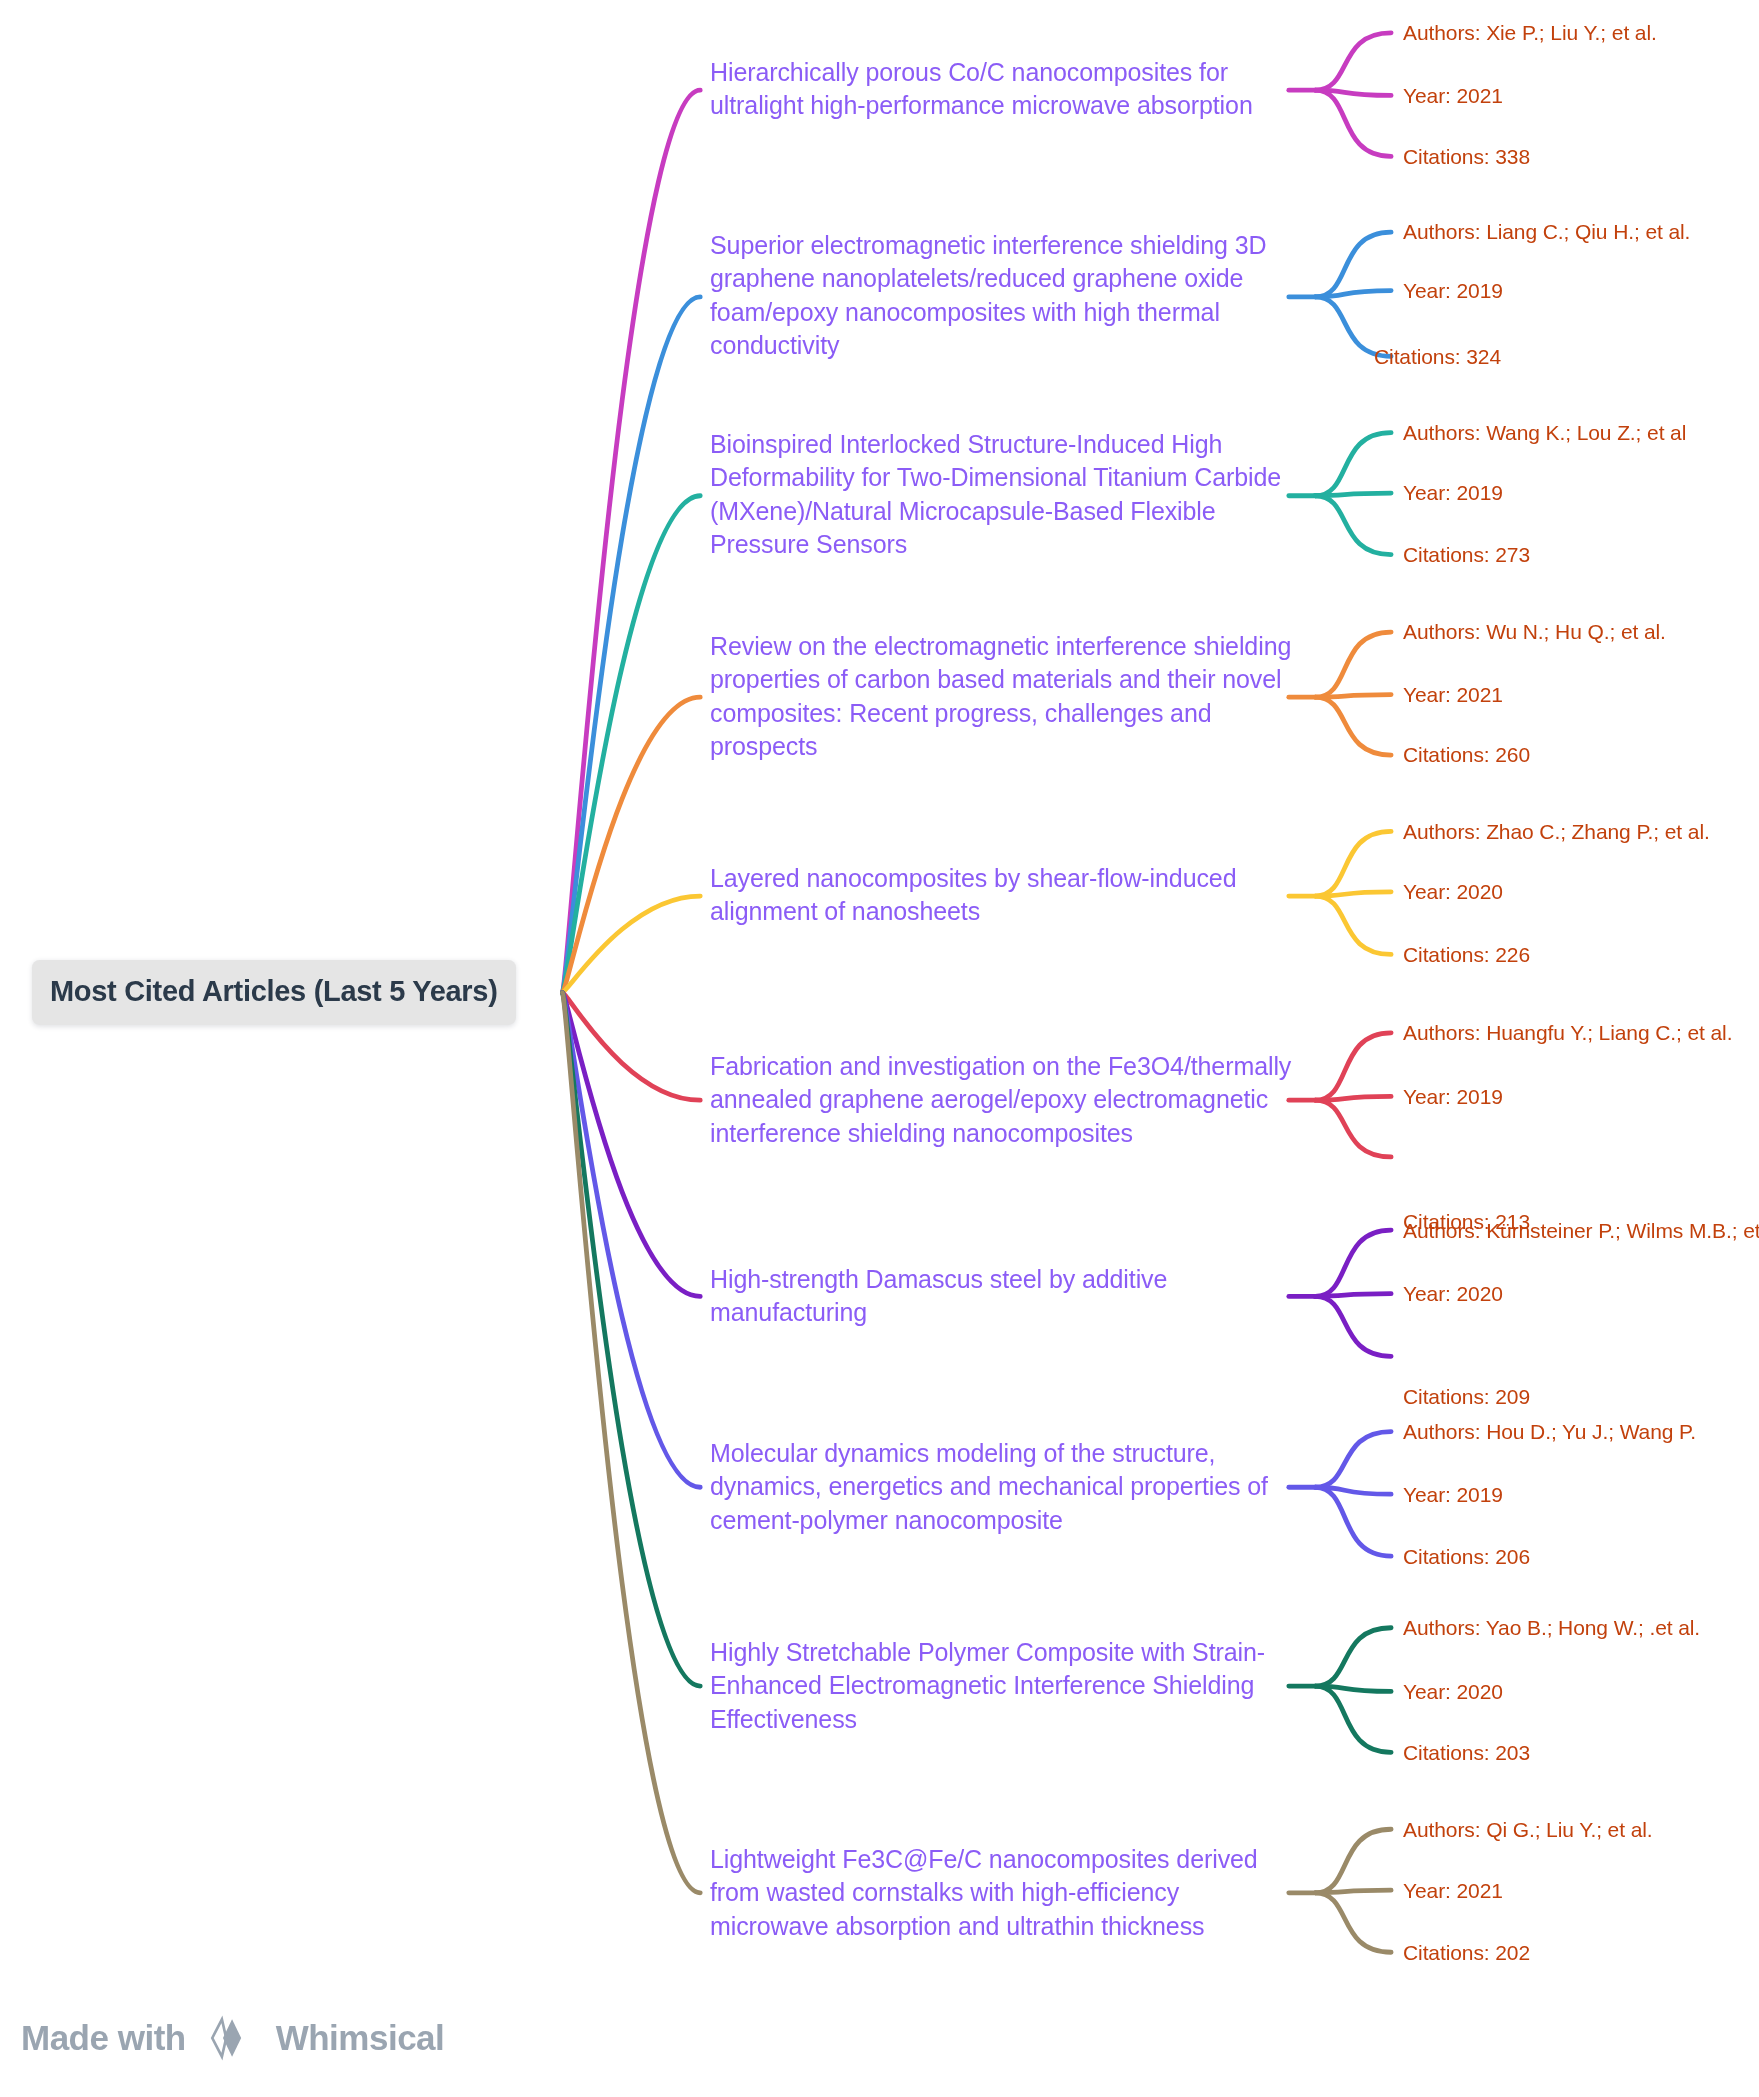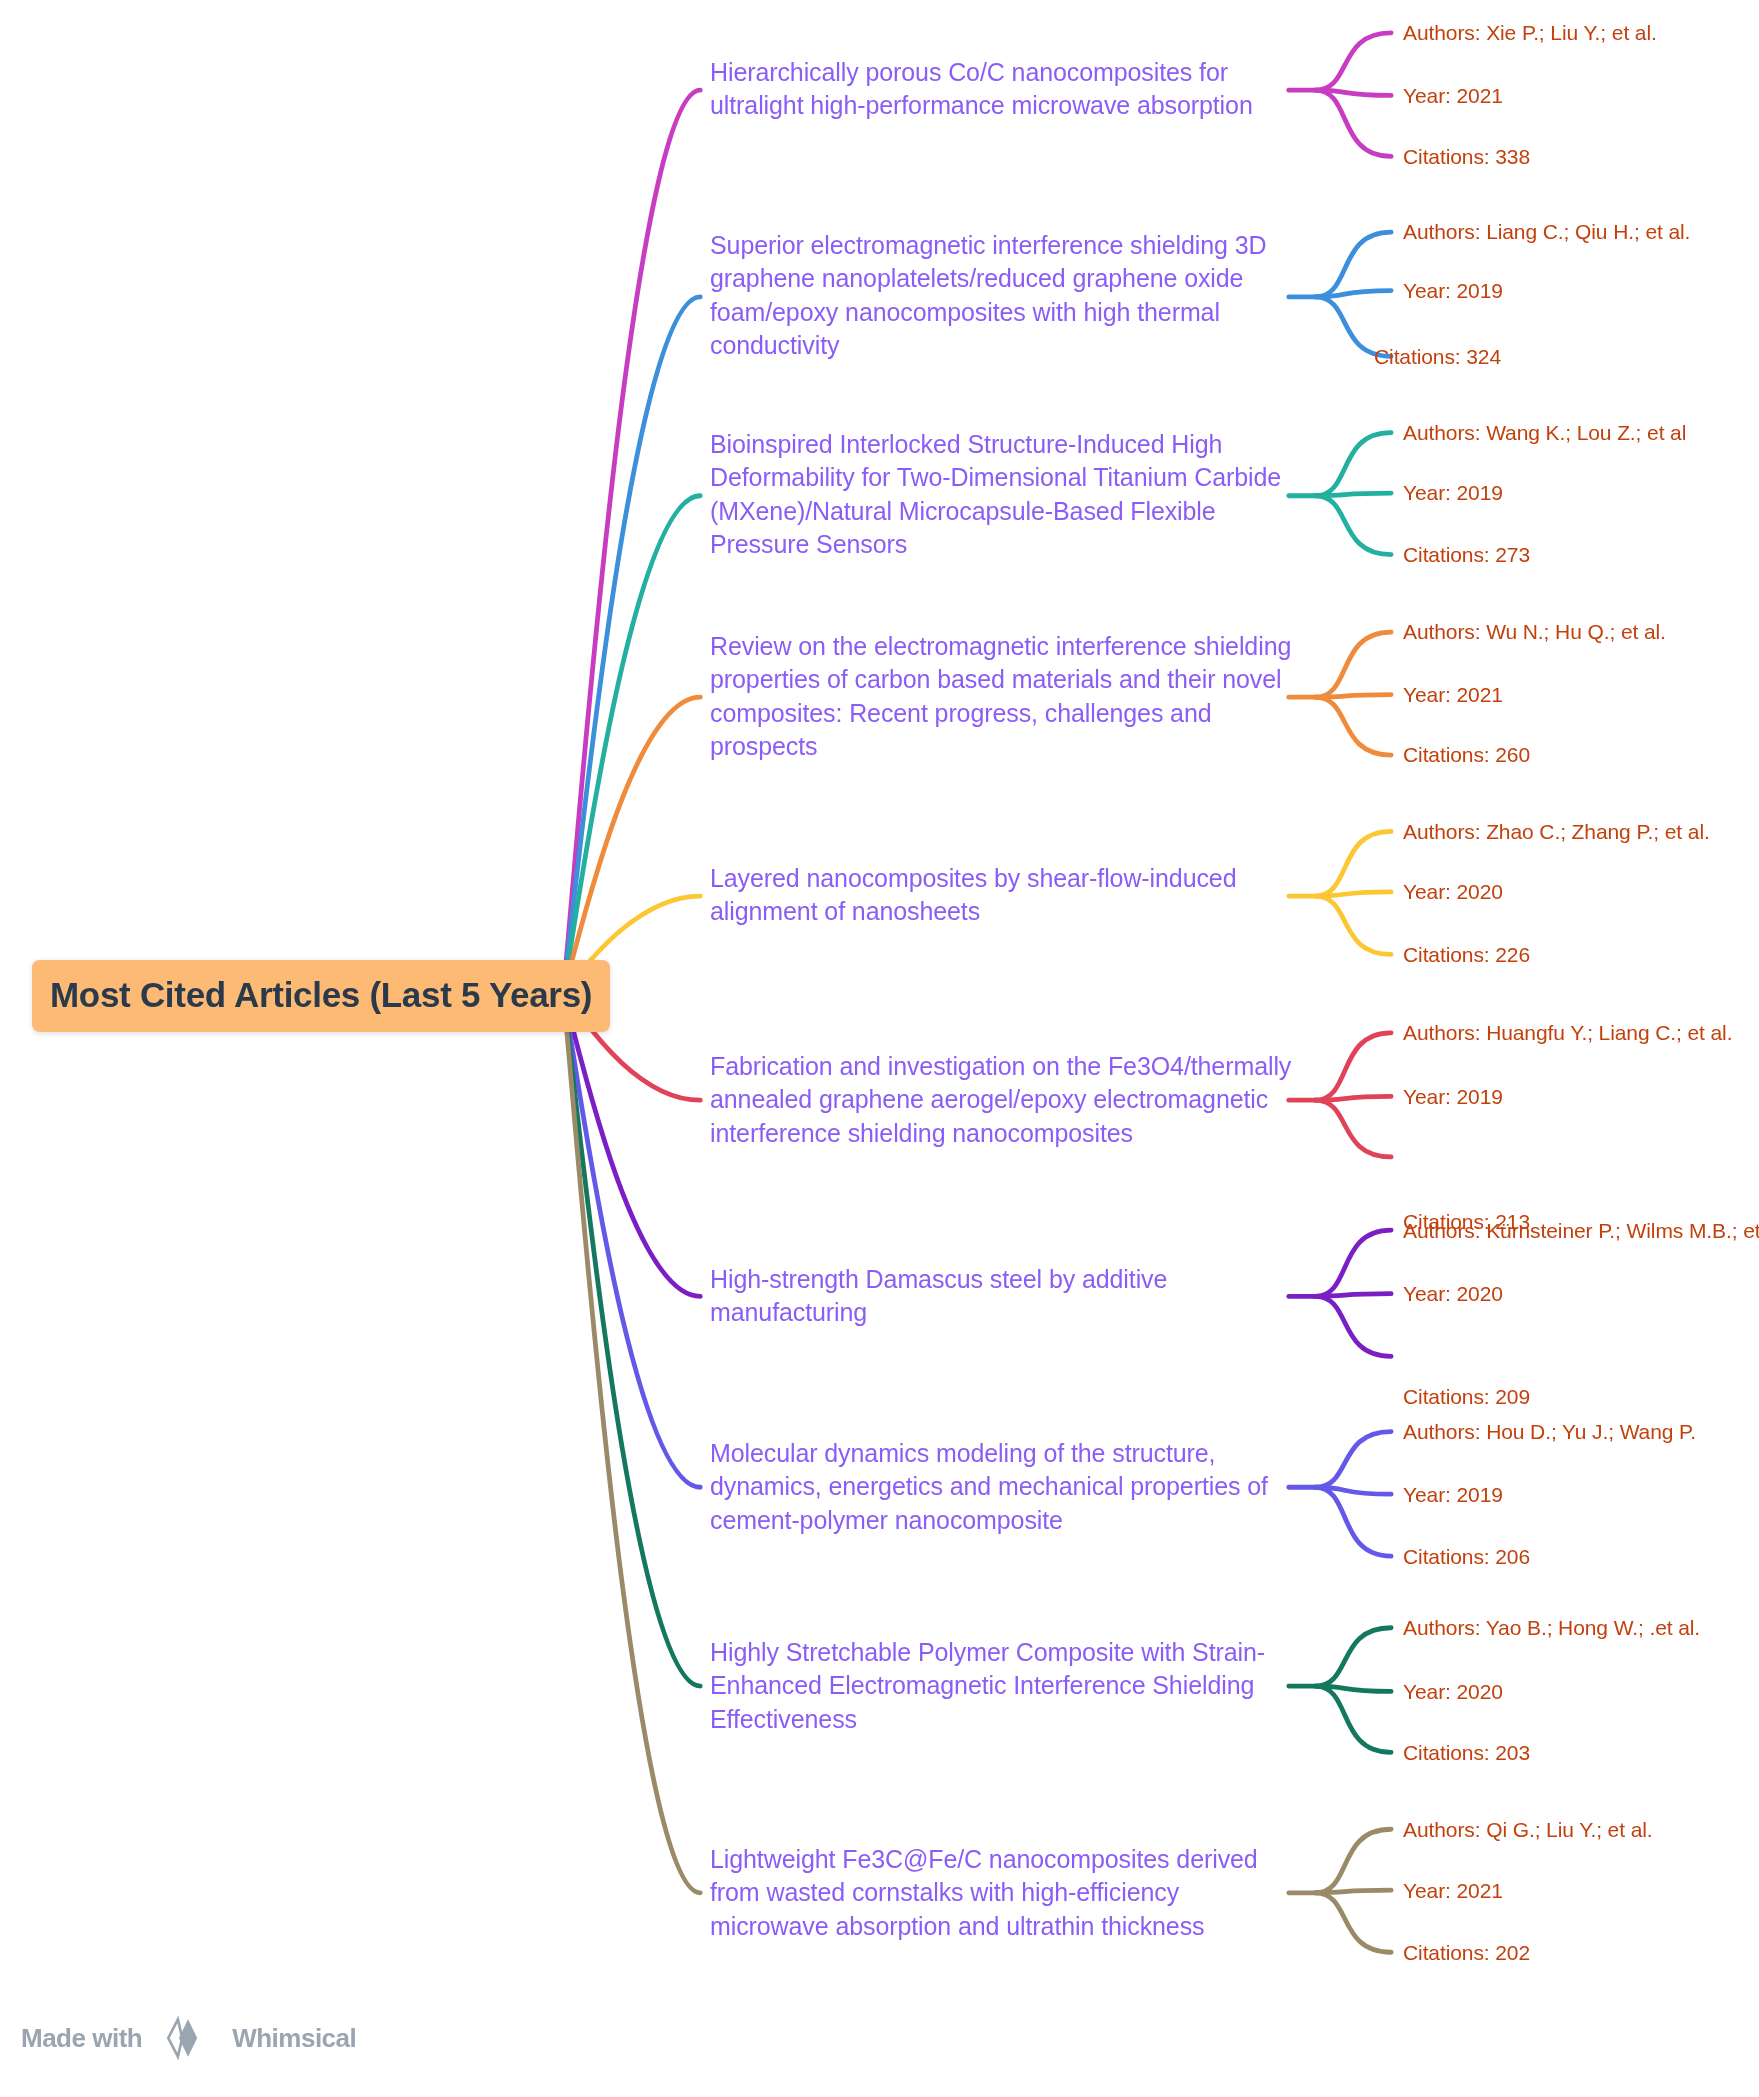--- a/index.html
+++ b/index.html
@@ -25,25 +25,25 @@
     left: 0; top: 0;
     width: 1760px;
     height: 2097px;
     pointer-events: none;
   }
   .node {
     position: absolute;
     box-sizing: border-box;
   }
   .root-node {
-    background: #fdba74;
+    background: #e5e5e5;
     border-radius: 7.4px;
     box-shadow: 0 1.1px 5.3px rgba(30,40,60,0.13);
     padding: 13.8px 18px 16px 18px;
-    font-size: 35px;
+    font-size: 29px;
     font-weight: bold;
     color: #2b3a4a;
     letter-spacing: -0.3px;
     white-space: nowrap;
     line-height: 1.2;
   }
   .topic-node {
     font-size: 25px;
     line-height: 1.33;
     color: #8b5cf6;
@@ -57,21 +57,21 @@
     white-space: nowrap;
   }
   .watermark {
     position: absolute;
     left: 21px;
     top: 2015px;
     display: flex;
     align-items: center;
     gap: 22px;
     color: #9aa5b1;
-    font-size: 26px;
+    font-size: 35px;
     font-weight: bold;
     letter-spacing: -0.5px;
   }
   .wm-logo { display: block; }
 </style>
 </head>
 <body>
 
 <div id="map">
   <svg class="connectors" id="connectors" viewBox="0 0 3318 3955">

